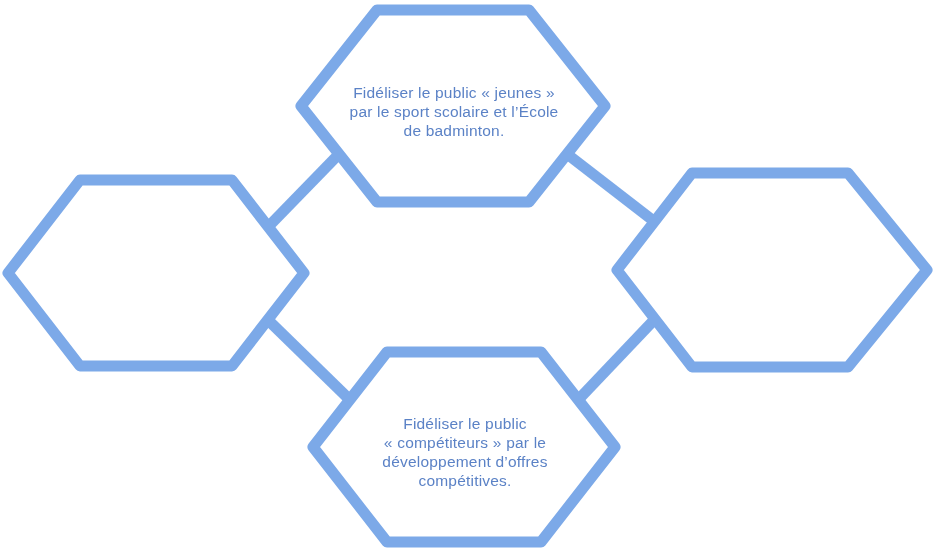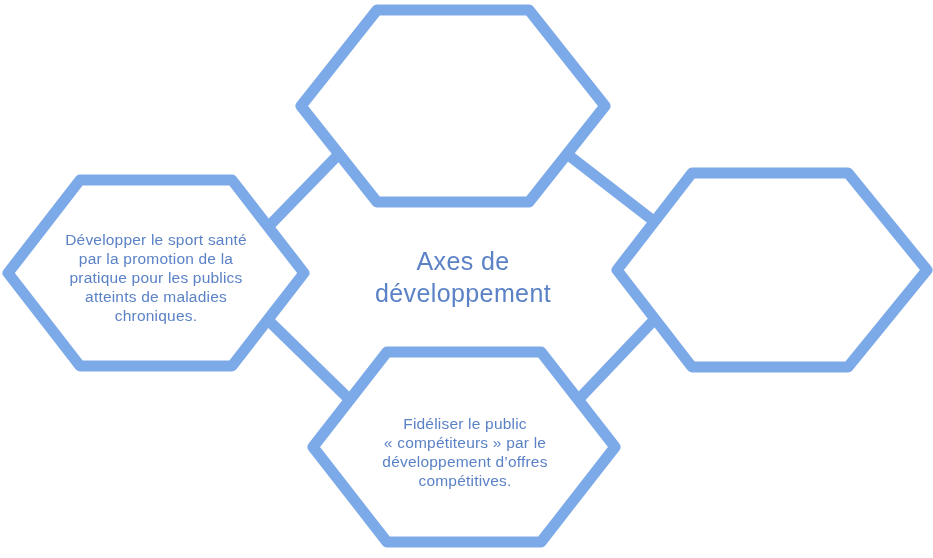--- a/index.html
+++ b/index.html
@@ -75,29 +75,25 @@
     </g>
 
     <g>
       <polygon points="301,106 377,10 529,10 605,106 529,202 377,202"></polygon>
       <polygon points="8,273 80,180 232,180 304,273 232,366 80,366"></polygon>
       <polygon points="617,270 692,173 848,173 927,270 848,367 692,367"></polygon>
       <polygon points="313,447 387,352 541,352 615,447 541,542 387,542"></polygon>
     </g>
   </svg>
 
+  <div class="label label-top">Fidéliser le public « jeunes »
+par le sport scolaire et l’École
+de badminton.</div>
 
-  <div class="label label-left">Développer le sport santé
-par la promotion de la
-pratique pour les publics
-atteints de maladies
-chroniques.</div>
 
 
   <div class="label label-bottom">Fidéliser le public
 « compétiteurs » par le
 développement d’offres
 compétitives.</div>
 
-  <div class="title title-center">Axes de
-développement</div>
 
 </div>
 
 </body></html>

